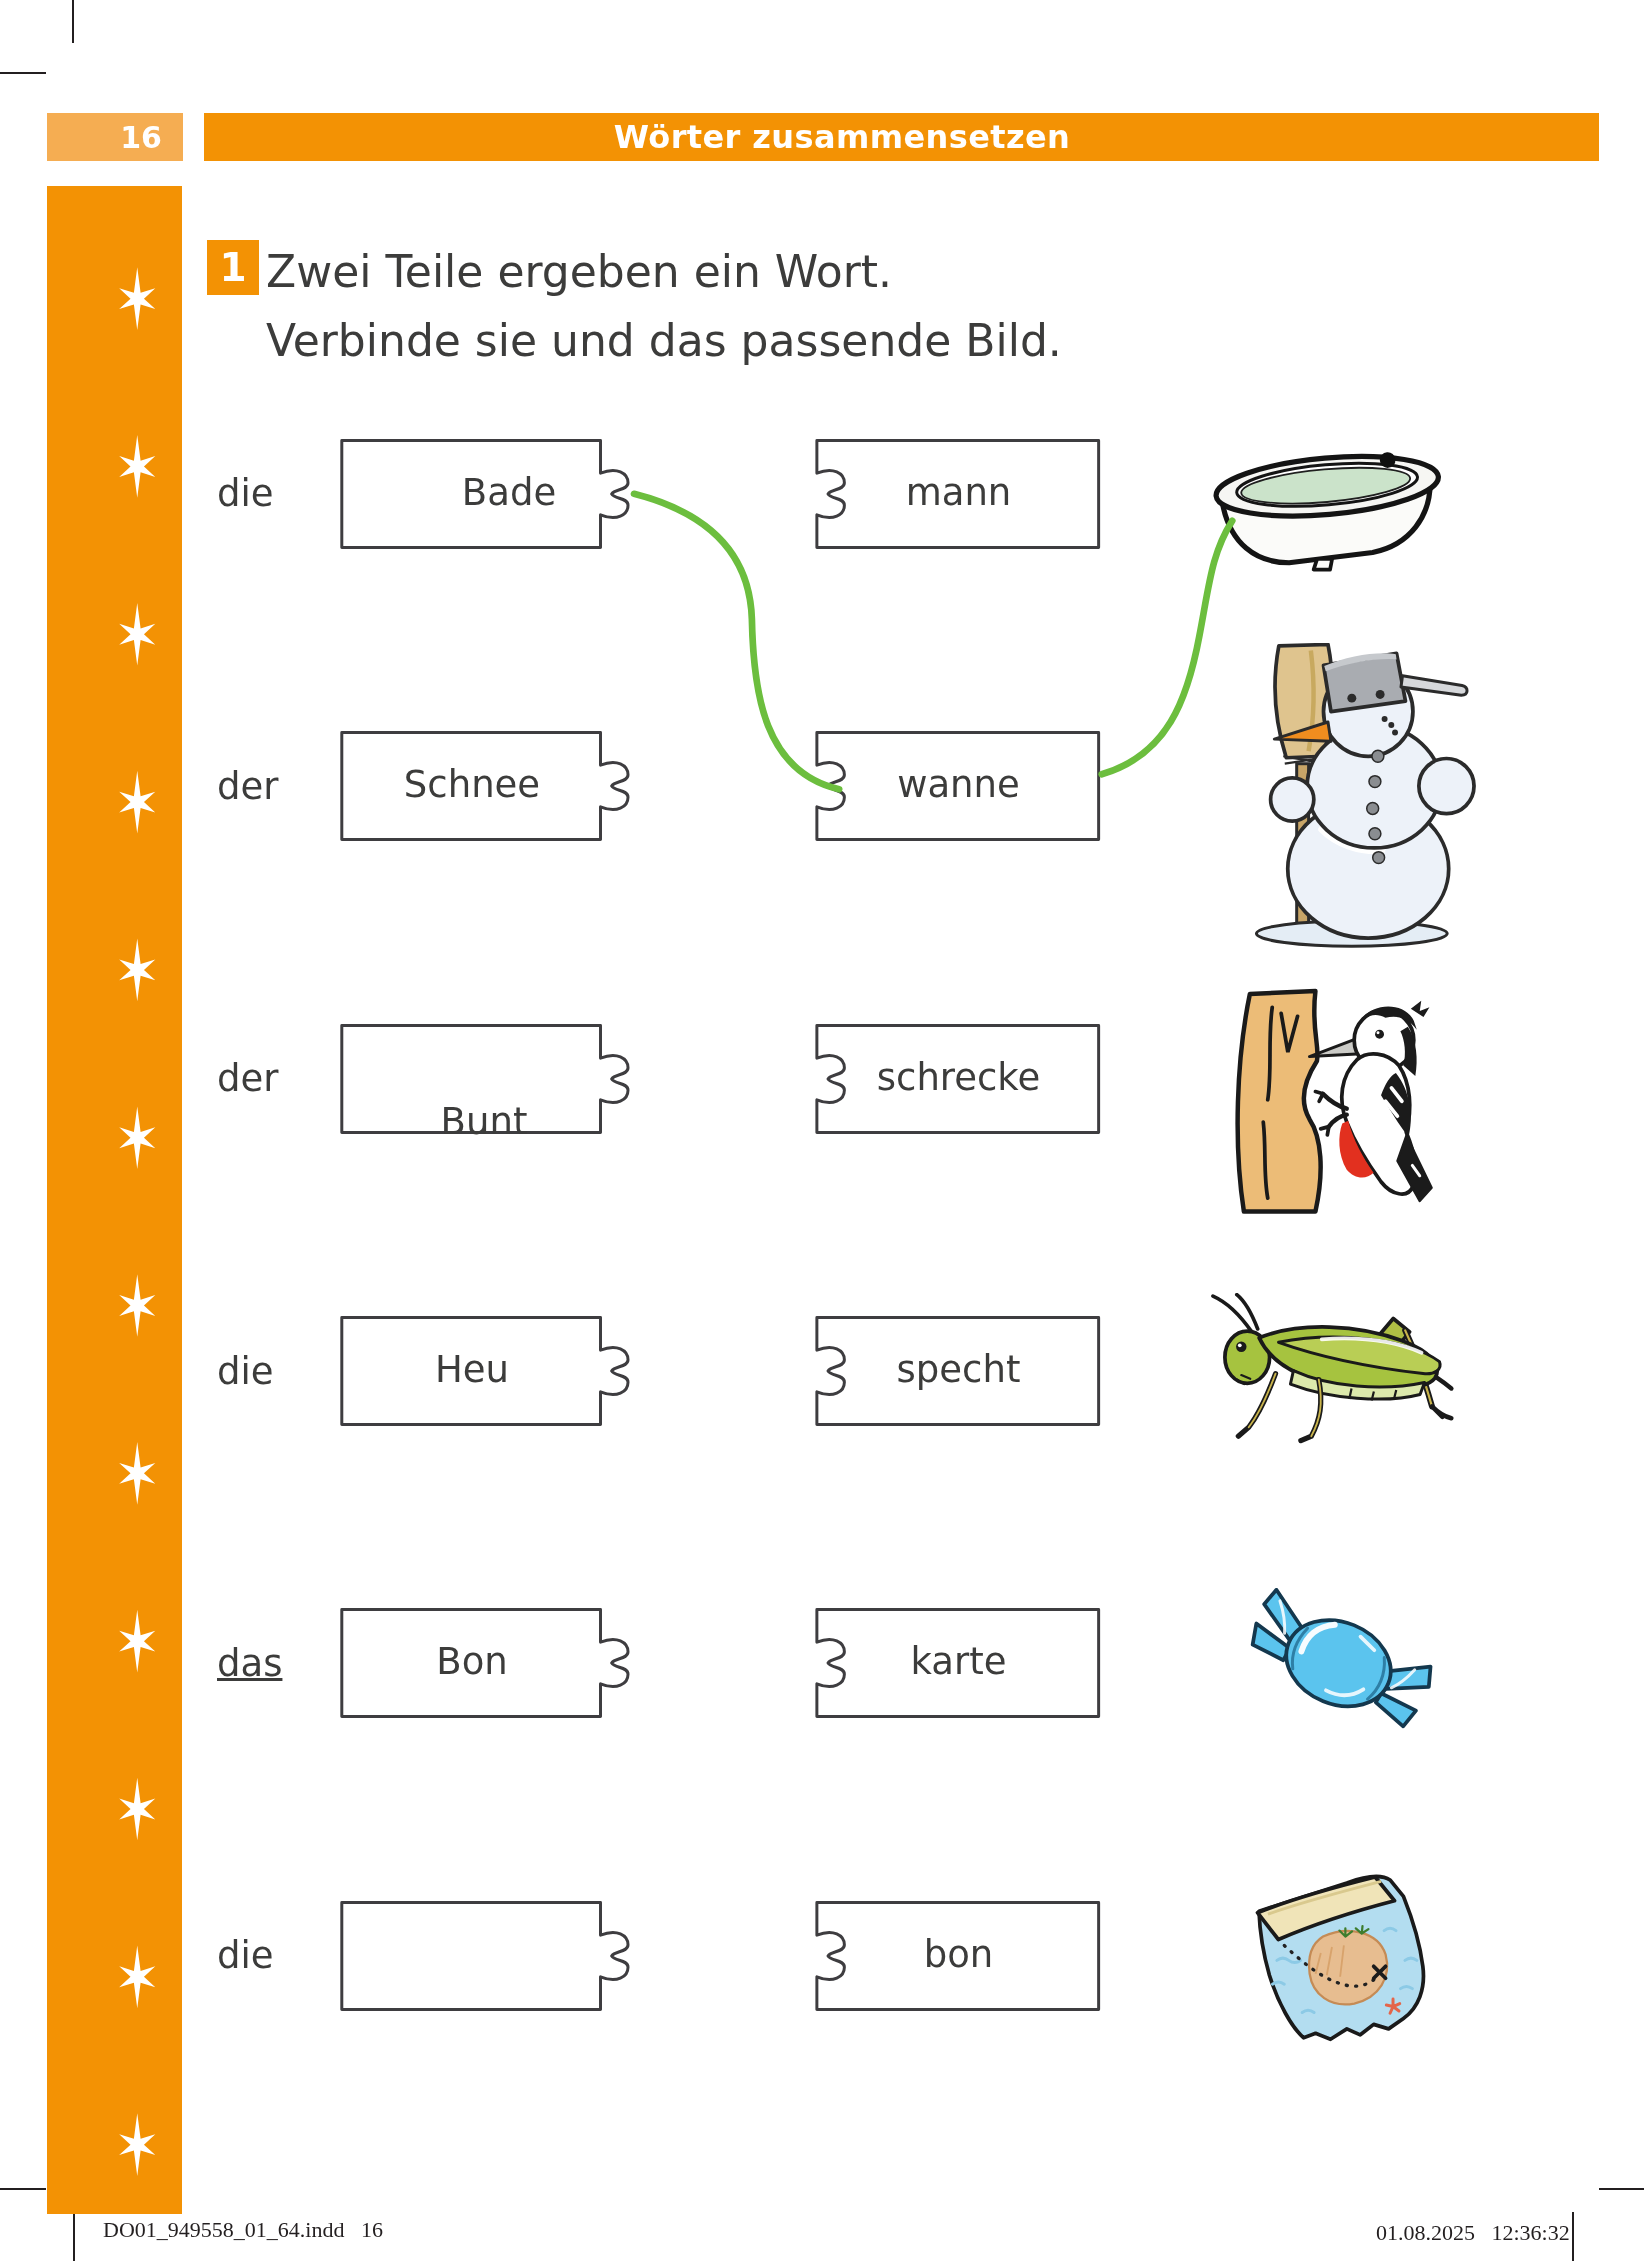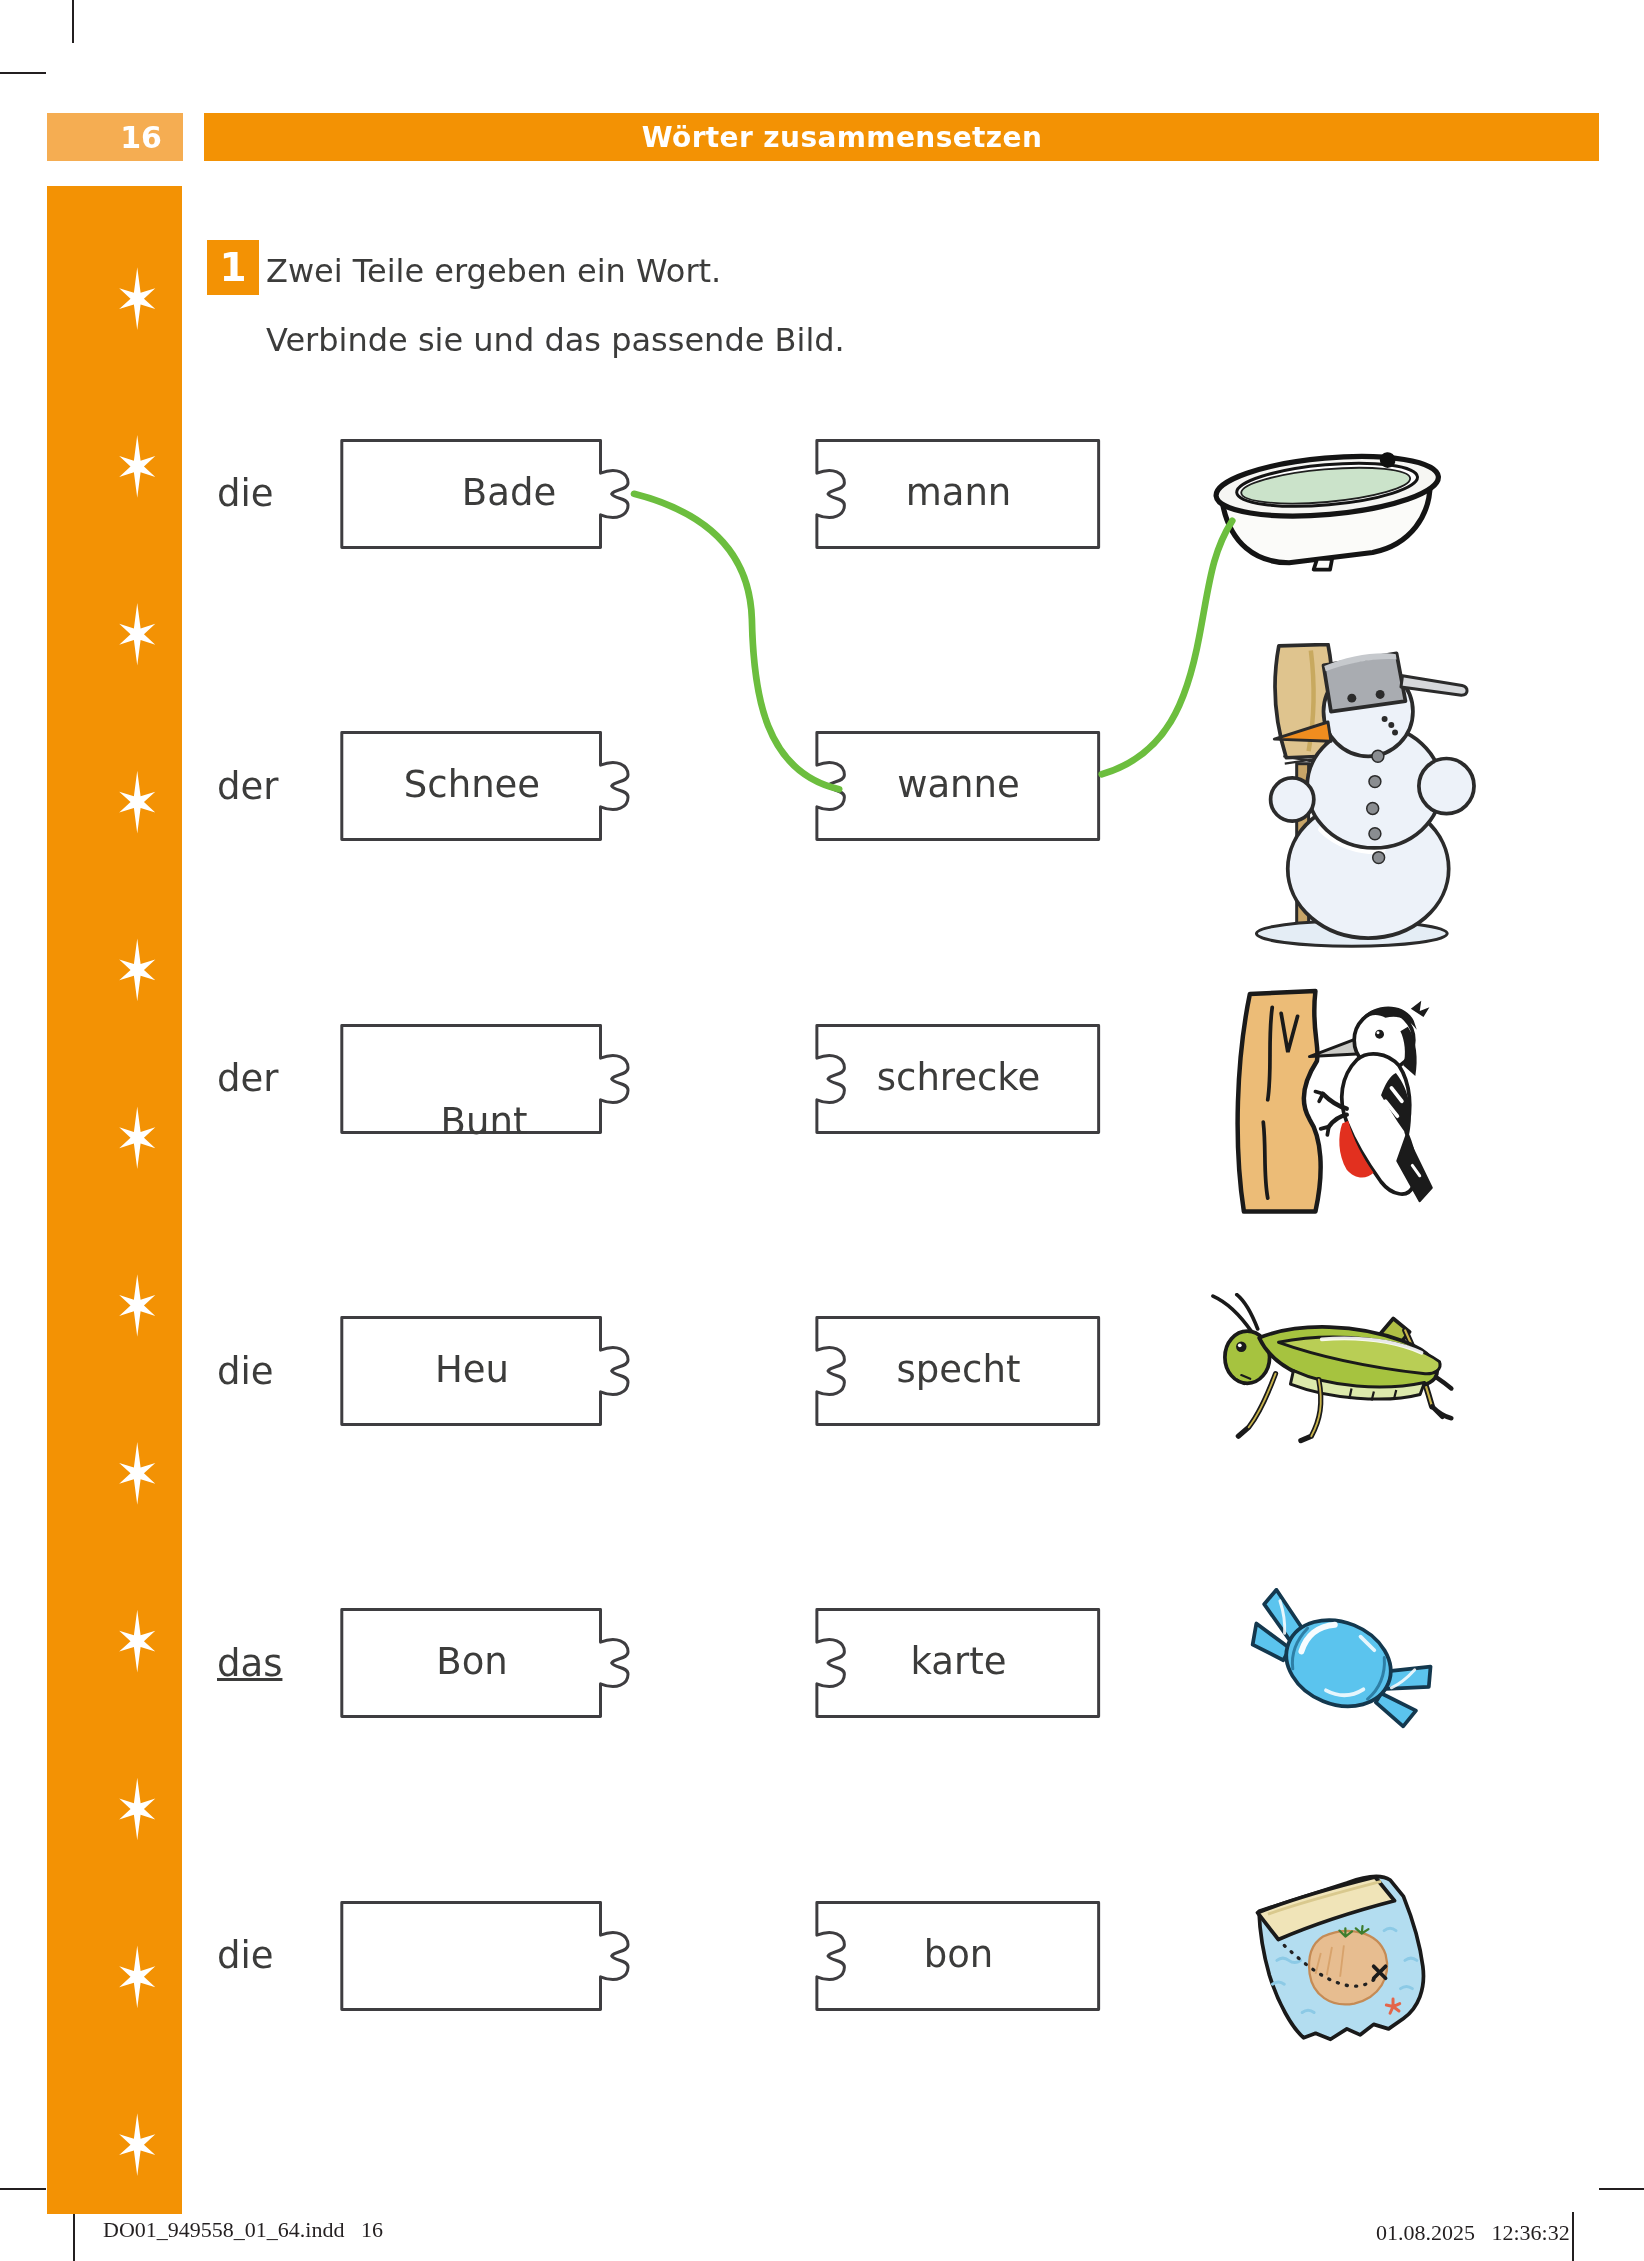--- a/index.html
+++ b/index.html
@@ -9,28 +9,28 @@
   }
   .abs{position:absolute;}
   
   .mark{position:absolute;background:#231F20;}
   
   #pagenum-box{left:47px;top:113px;width:136px;height:48px;background:#F5AD52;
     display:flex;align-items:center;justify-content:flex-end;padding-right:21px;box-sizing:border-box;}
   #pagenum-box span{color:#fff;font-weight:bold;font-size:30px;}
   #header-bar{left:204px;top:113px;width:1395px;height:48px;background:#F39204;
     display:flex;align-items:center;justify-content:center;padding-right:119px;box-sizing:border-box;}
-  #header-bar span{color:#fff;font-weight:bold;font-size:28px;letter-spacing:0.4px;}
+  #header-bar span{color:#fff;font-weight:bold;font-size:32px;letter-spacing:0.4px;}
   
   #sidebar{left:47px;top:186px;width:135px;height:2028px;background:#F39204;}
   
   #task-number{left:207px;top:240px;width:52px;height:55px;background:#F39204;
     display:flex;align-items:center;justify-content:center;}
   #task-number span{color:#fff;font-weight:bold;font-size:39px;}
-  #instruction{left:266px;top:237px;font-size:32px;line-height:69px;white-space:nowrap;}
+  #instruction{left:266px;top:237px;font-size:44px;line-height:69px;white-space:nowrap;}
   
   .article{position:absolute;left:217px;width:97px;height:107px;display:flex;align-items:center;font-size:37px;}
   .word{position:absolute;height:107px;display:flex;align-items:center;justify-content:center;font-size:37px;}
   .word.left{left:342px;width:260px;}
   .word.right{left:817px;width:283px;}
   .piece-svg{position:absolute;overflow:visible;}
   .footer{position:absolute;font-family:"Liberation Serif",serif;font-size:22px;color:#231F20;white-space:pre;}
 </style>
 </head>
 <body>

